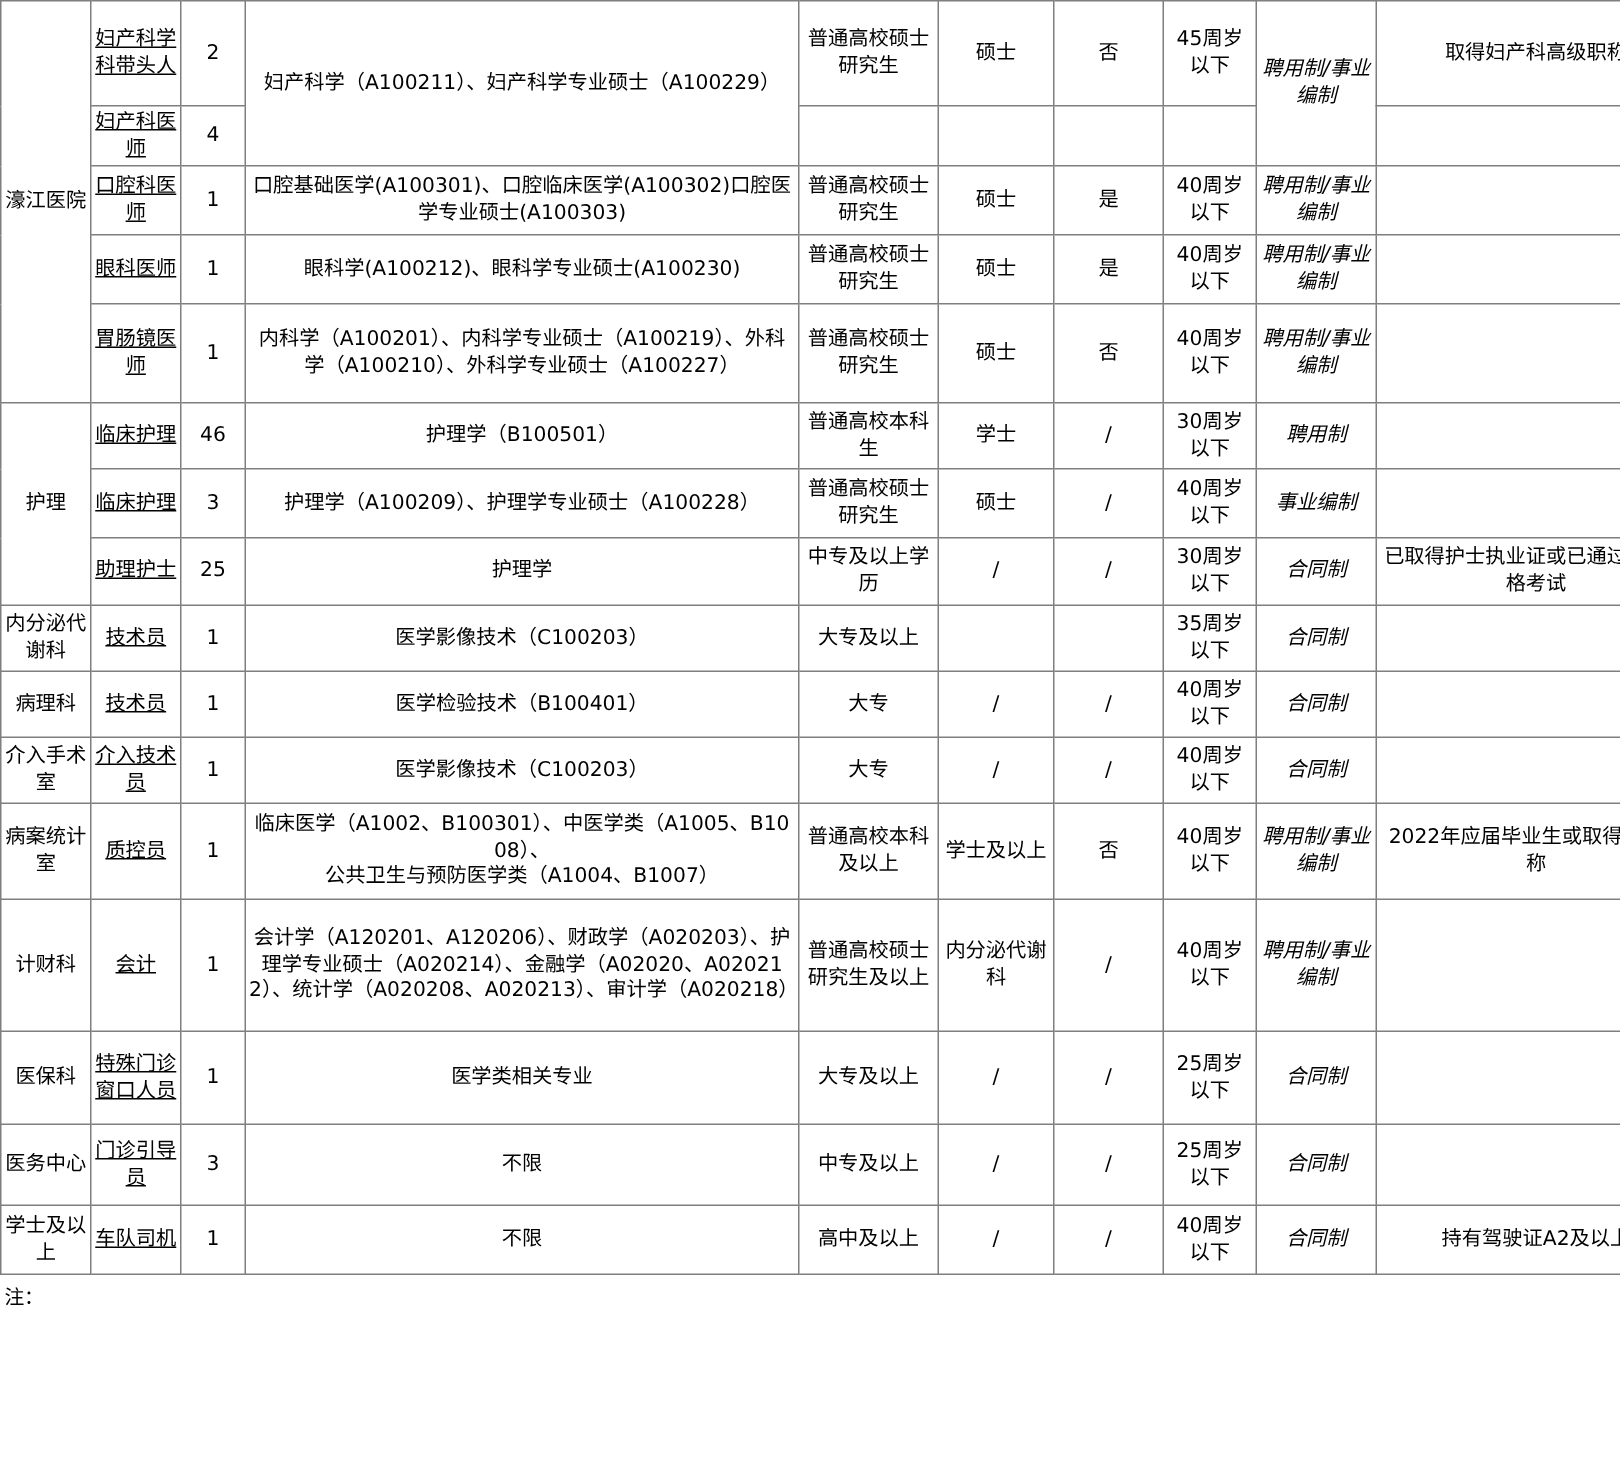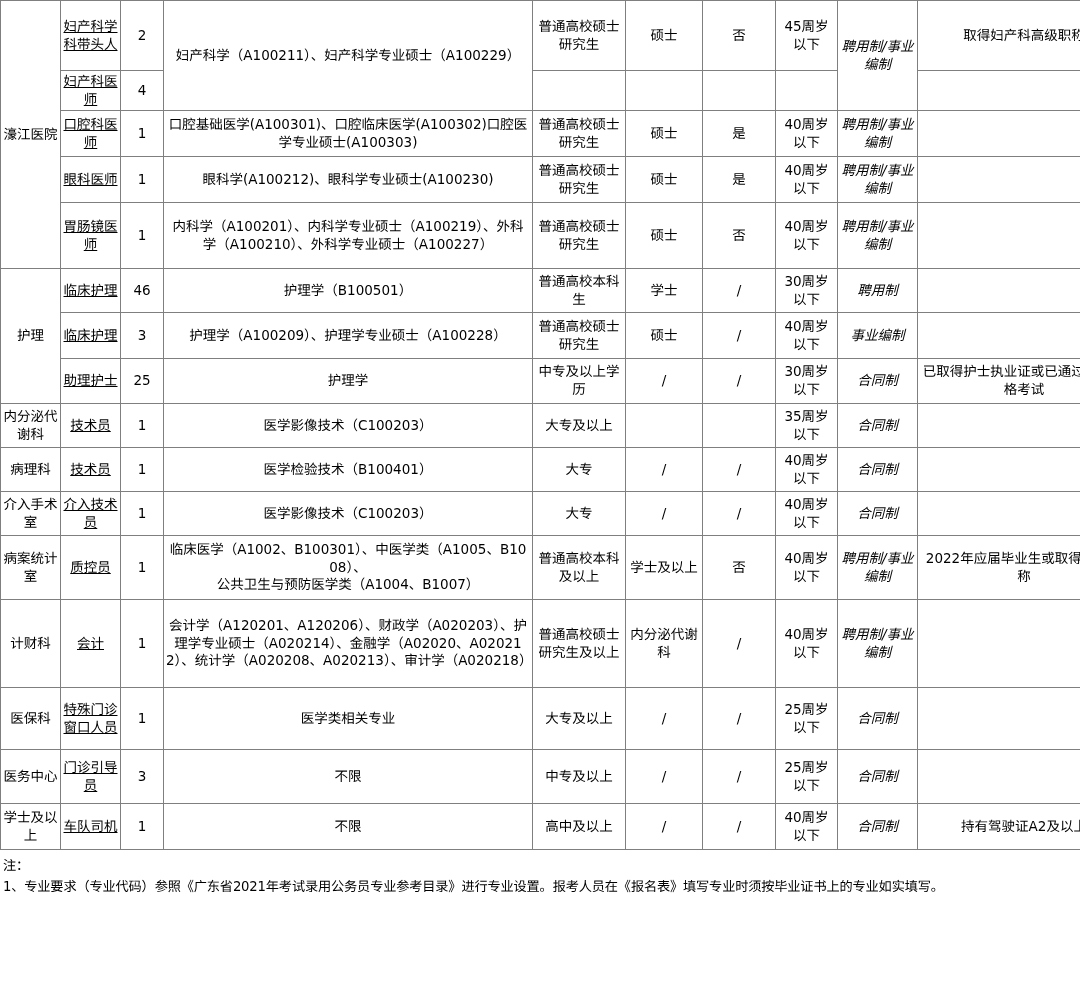--- a/index.html
+++ b/index.html
@@ -266,16 +266,15 @@
         <td class="c-age">40周岁以下</td>
         <td class="c-empl">合同制</td>
         <td class="c-other">持有驾驶证A2及以上</td>
       </tr>
 
     </tbody>
   </table>
 
   <div class="notes">
     <div class="note-line note-head">注：</div>
-    <div class="note-line">1、专业要求（专业代码）参照《广东省2021年考试录用公务员专业参考目录》进行专业设置。报考人员在《报名表》填写专业时须按毕业证书上的专业如实填写。</div>
   </div>
 
 </div>
 
 </body></html>

